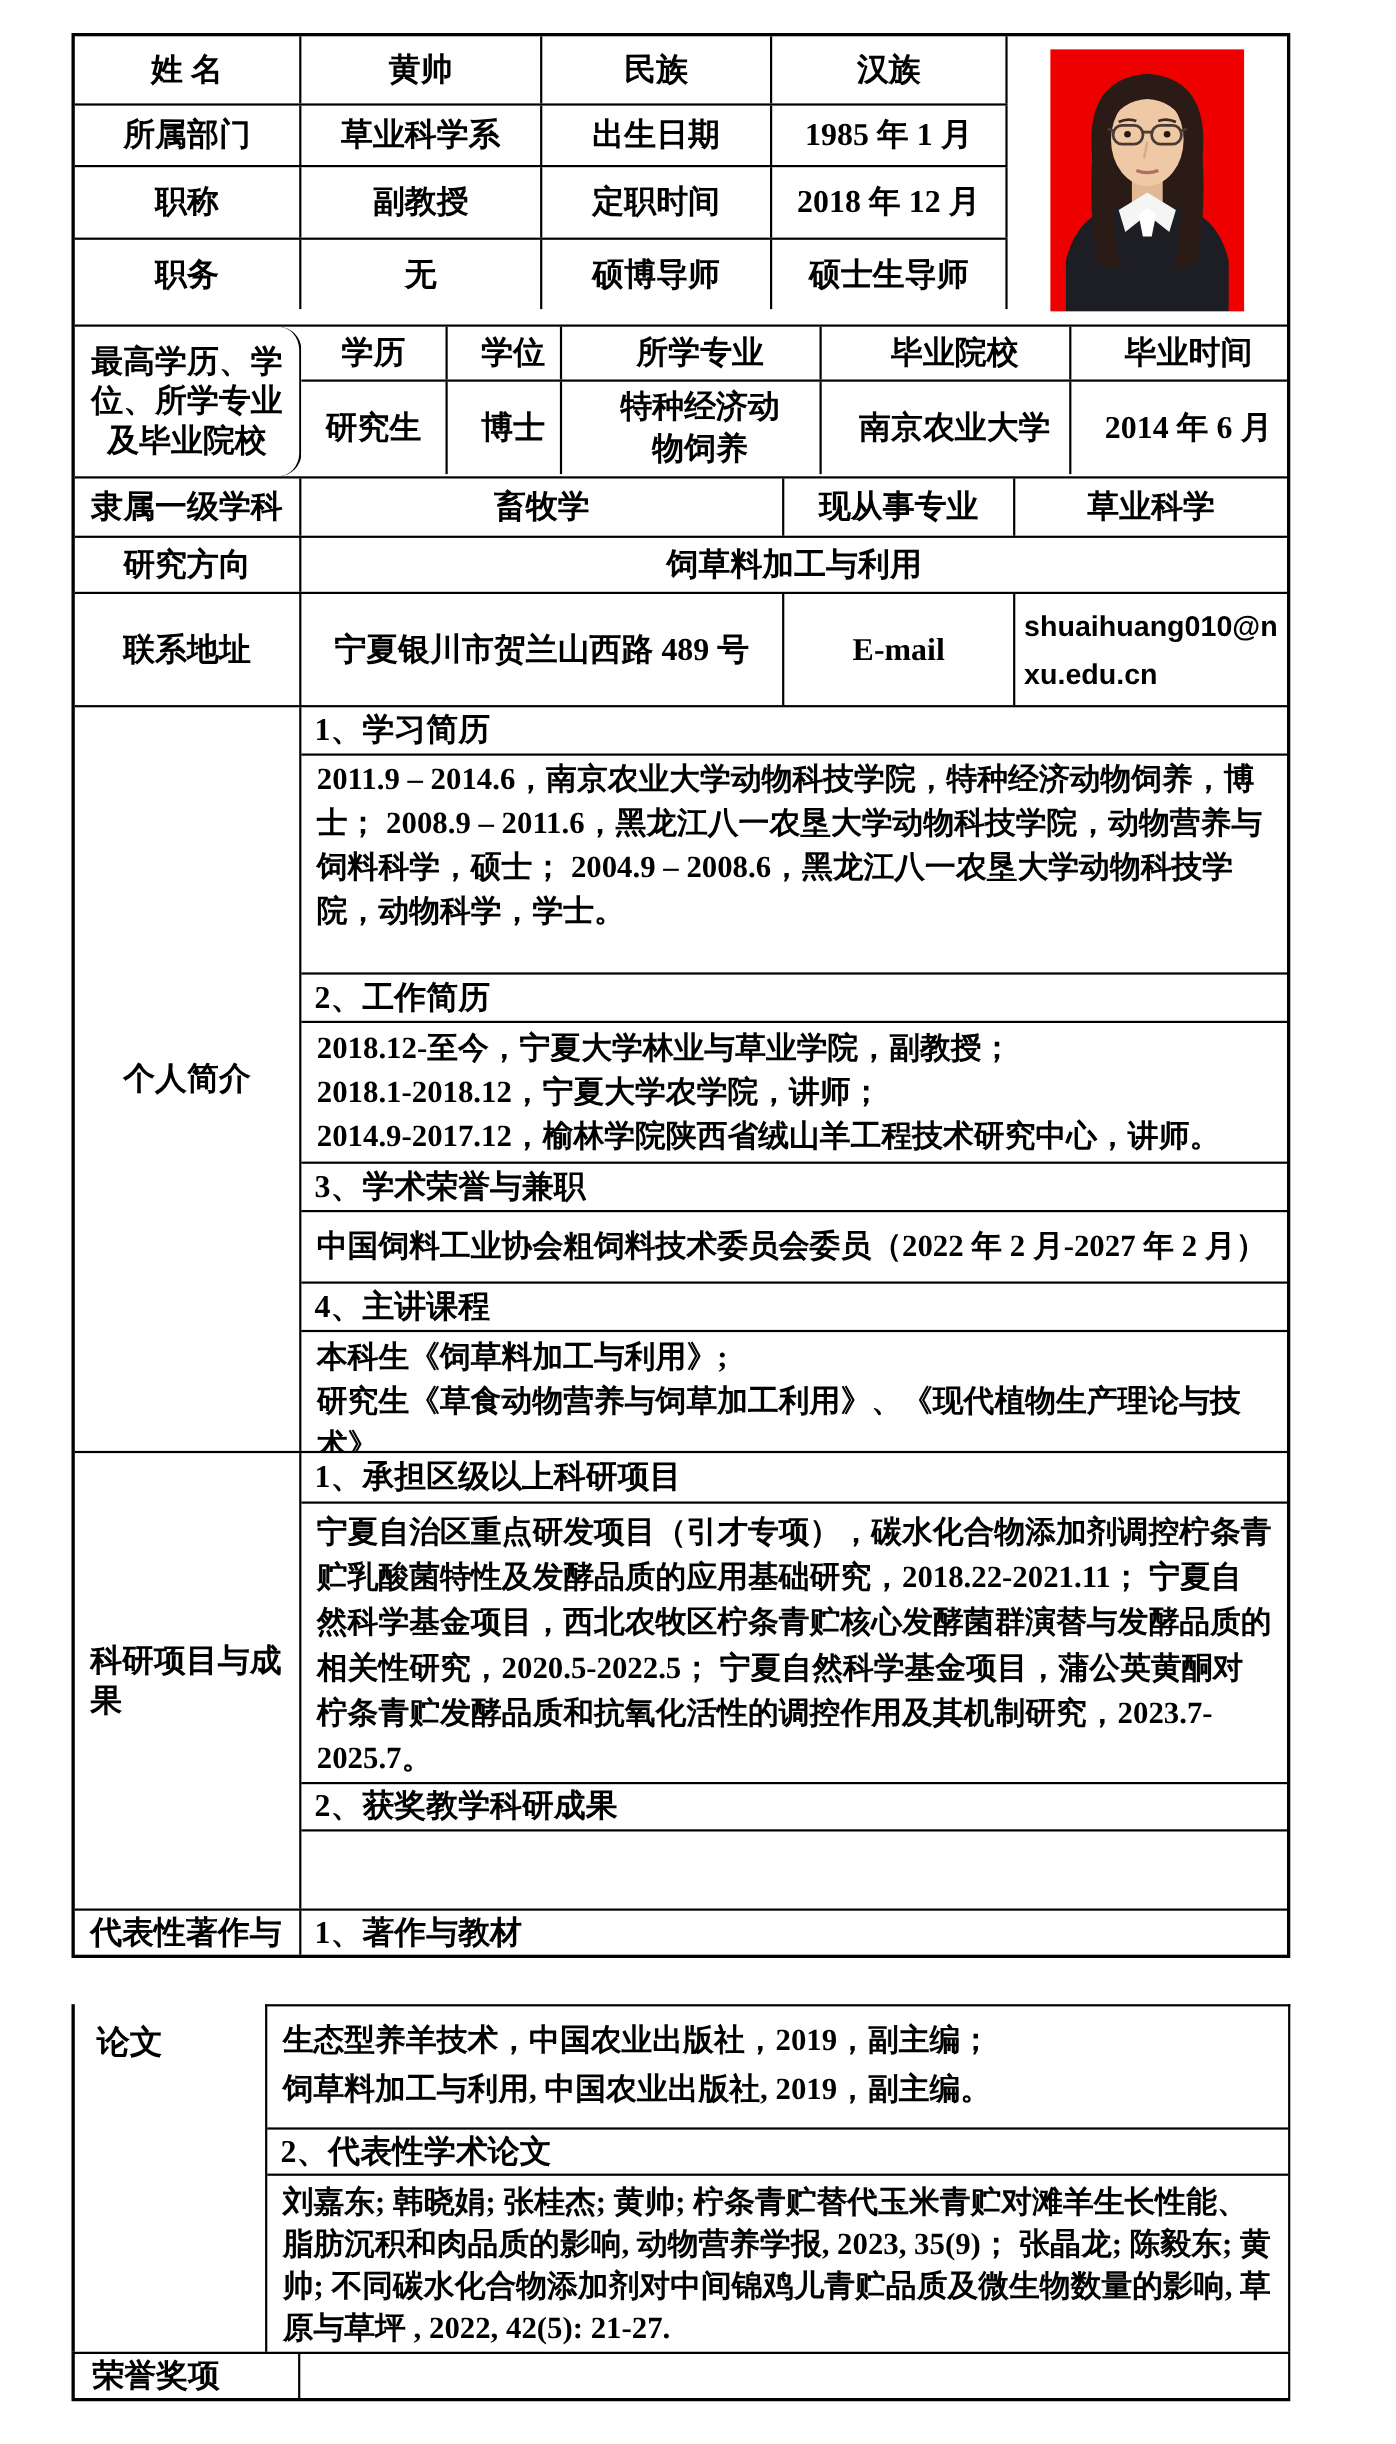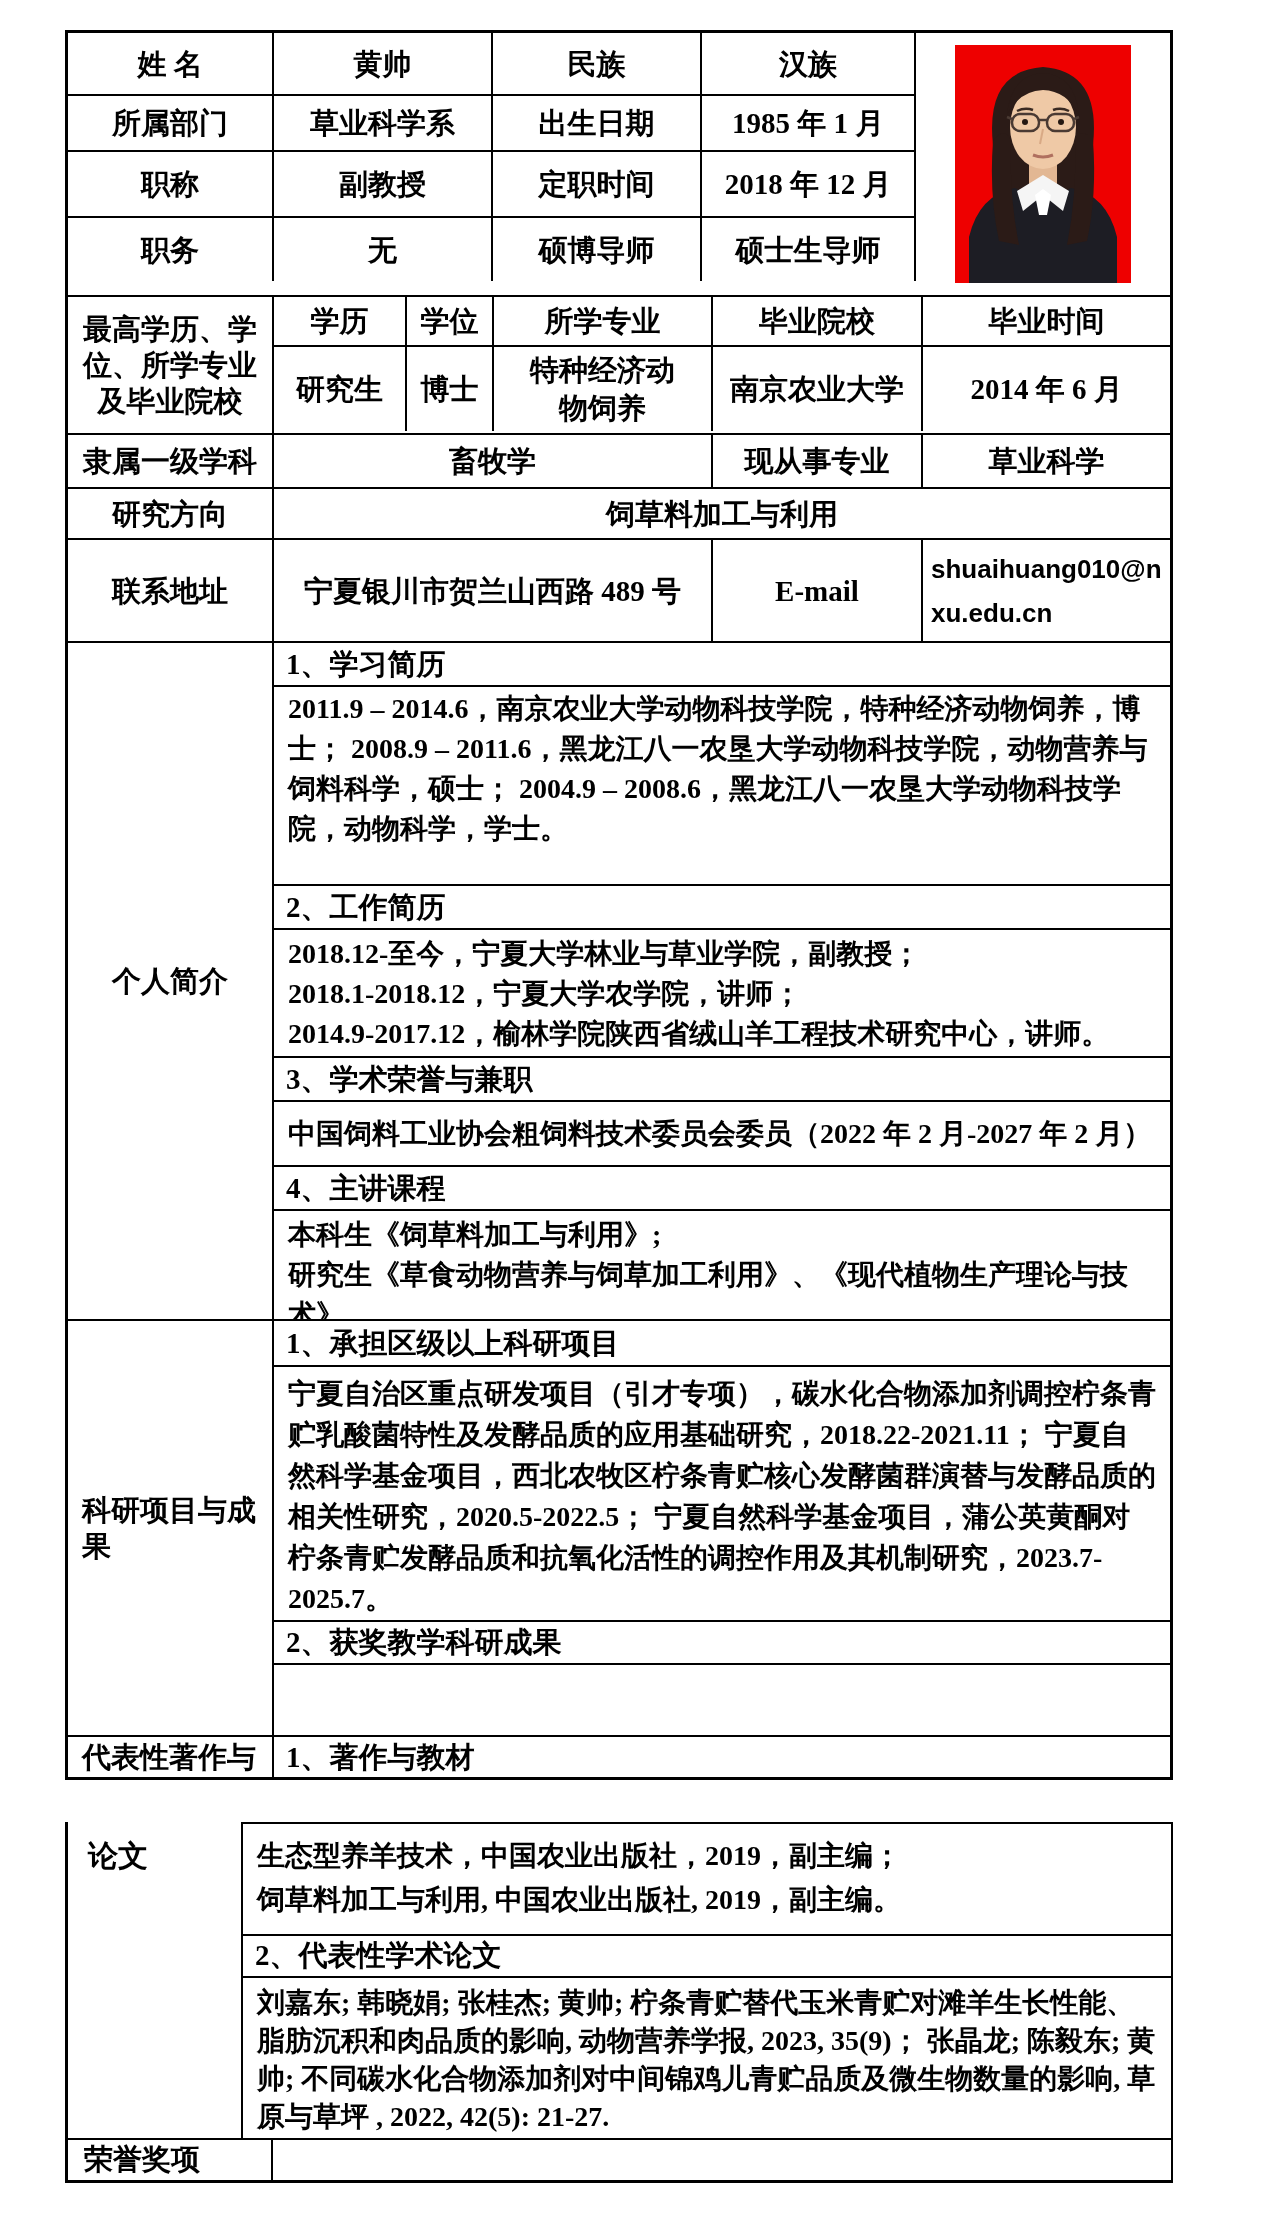--- a/index.html
+++ b/index.html
@@ -13,23 +13,23 @@
   .br{border-right:2px solid #000;}
   .bb{border-bottom:2px solid #000;}
   
   .bandA-grid{width:848px;display:flex;flex-direction:column;}
   .bandA-row{display:flex;border-bottom:2px solid #000;box-sizing:border-box;}
   .bandA-row:last-child{border-bottom:none;}
   .cA1{width:206px;} .cA2{width:219px;} .cA3{width:209px;} .cA4{width:214px;border-right:2px solid #000;}
   .photo-cell{flex:1;display:flex;align-items:center;justify-content:center;}
   .photo{width:176px;height:238px;background:#ee0000;}
   
-  .edu-label{width:206px;padding:0 10px;}
+  .edu-label{width:206px;padding:0 10px;border-radius:21px;}
   .edu-right{flex:1;display:flex;flex-direction:column;}
-  .edu-row{display:flex;box-sizing:border-box;}
+  .edu-row{display:flex;box-sizing:border-box;gap:17px;}
   .cB1{width:133px;} .cB2{width:87px;} .cB3{width:219px;} .cB4{width:210px;} .cB5{flex:1;}
   
   .sec-label{width:206px;}
   .sec-right{flex:1;display:flex;flex-direction:column;}
   .srow{box-sizing:border-box;border-bottom:2px solid #000;font-size:28px;line-height:40px;
         padding:0 14px;display:block;text-align:left;overflow:hidden;}
   .srow:last-child{border-bottom:none;}
   .shead{display:flex;align-items:center;padding:0 12px;font-size:29px;}
   .left-pad{justify-content:flex-start;text-align:left;padding:0 14px;}
   .wrapleft{justify-content:flex-start;text-align:left;padding:0 14px;display:flex;align-items:center;}

